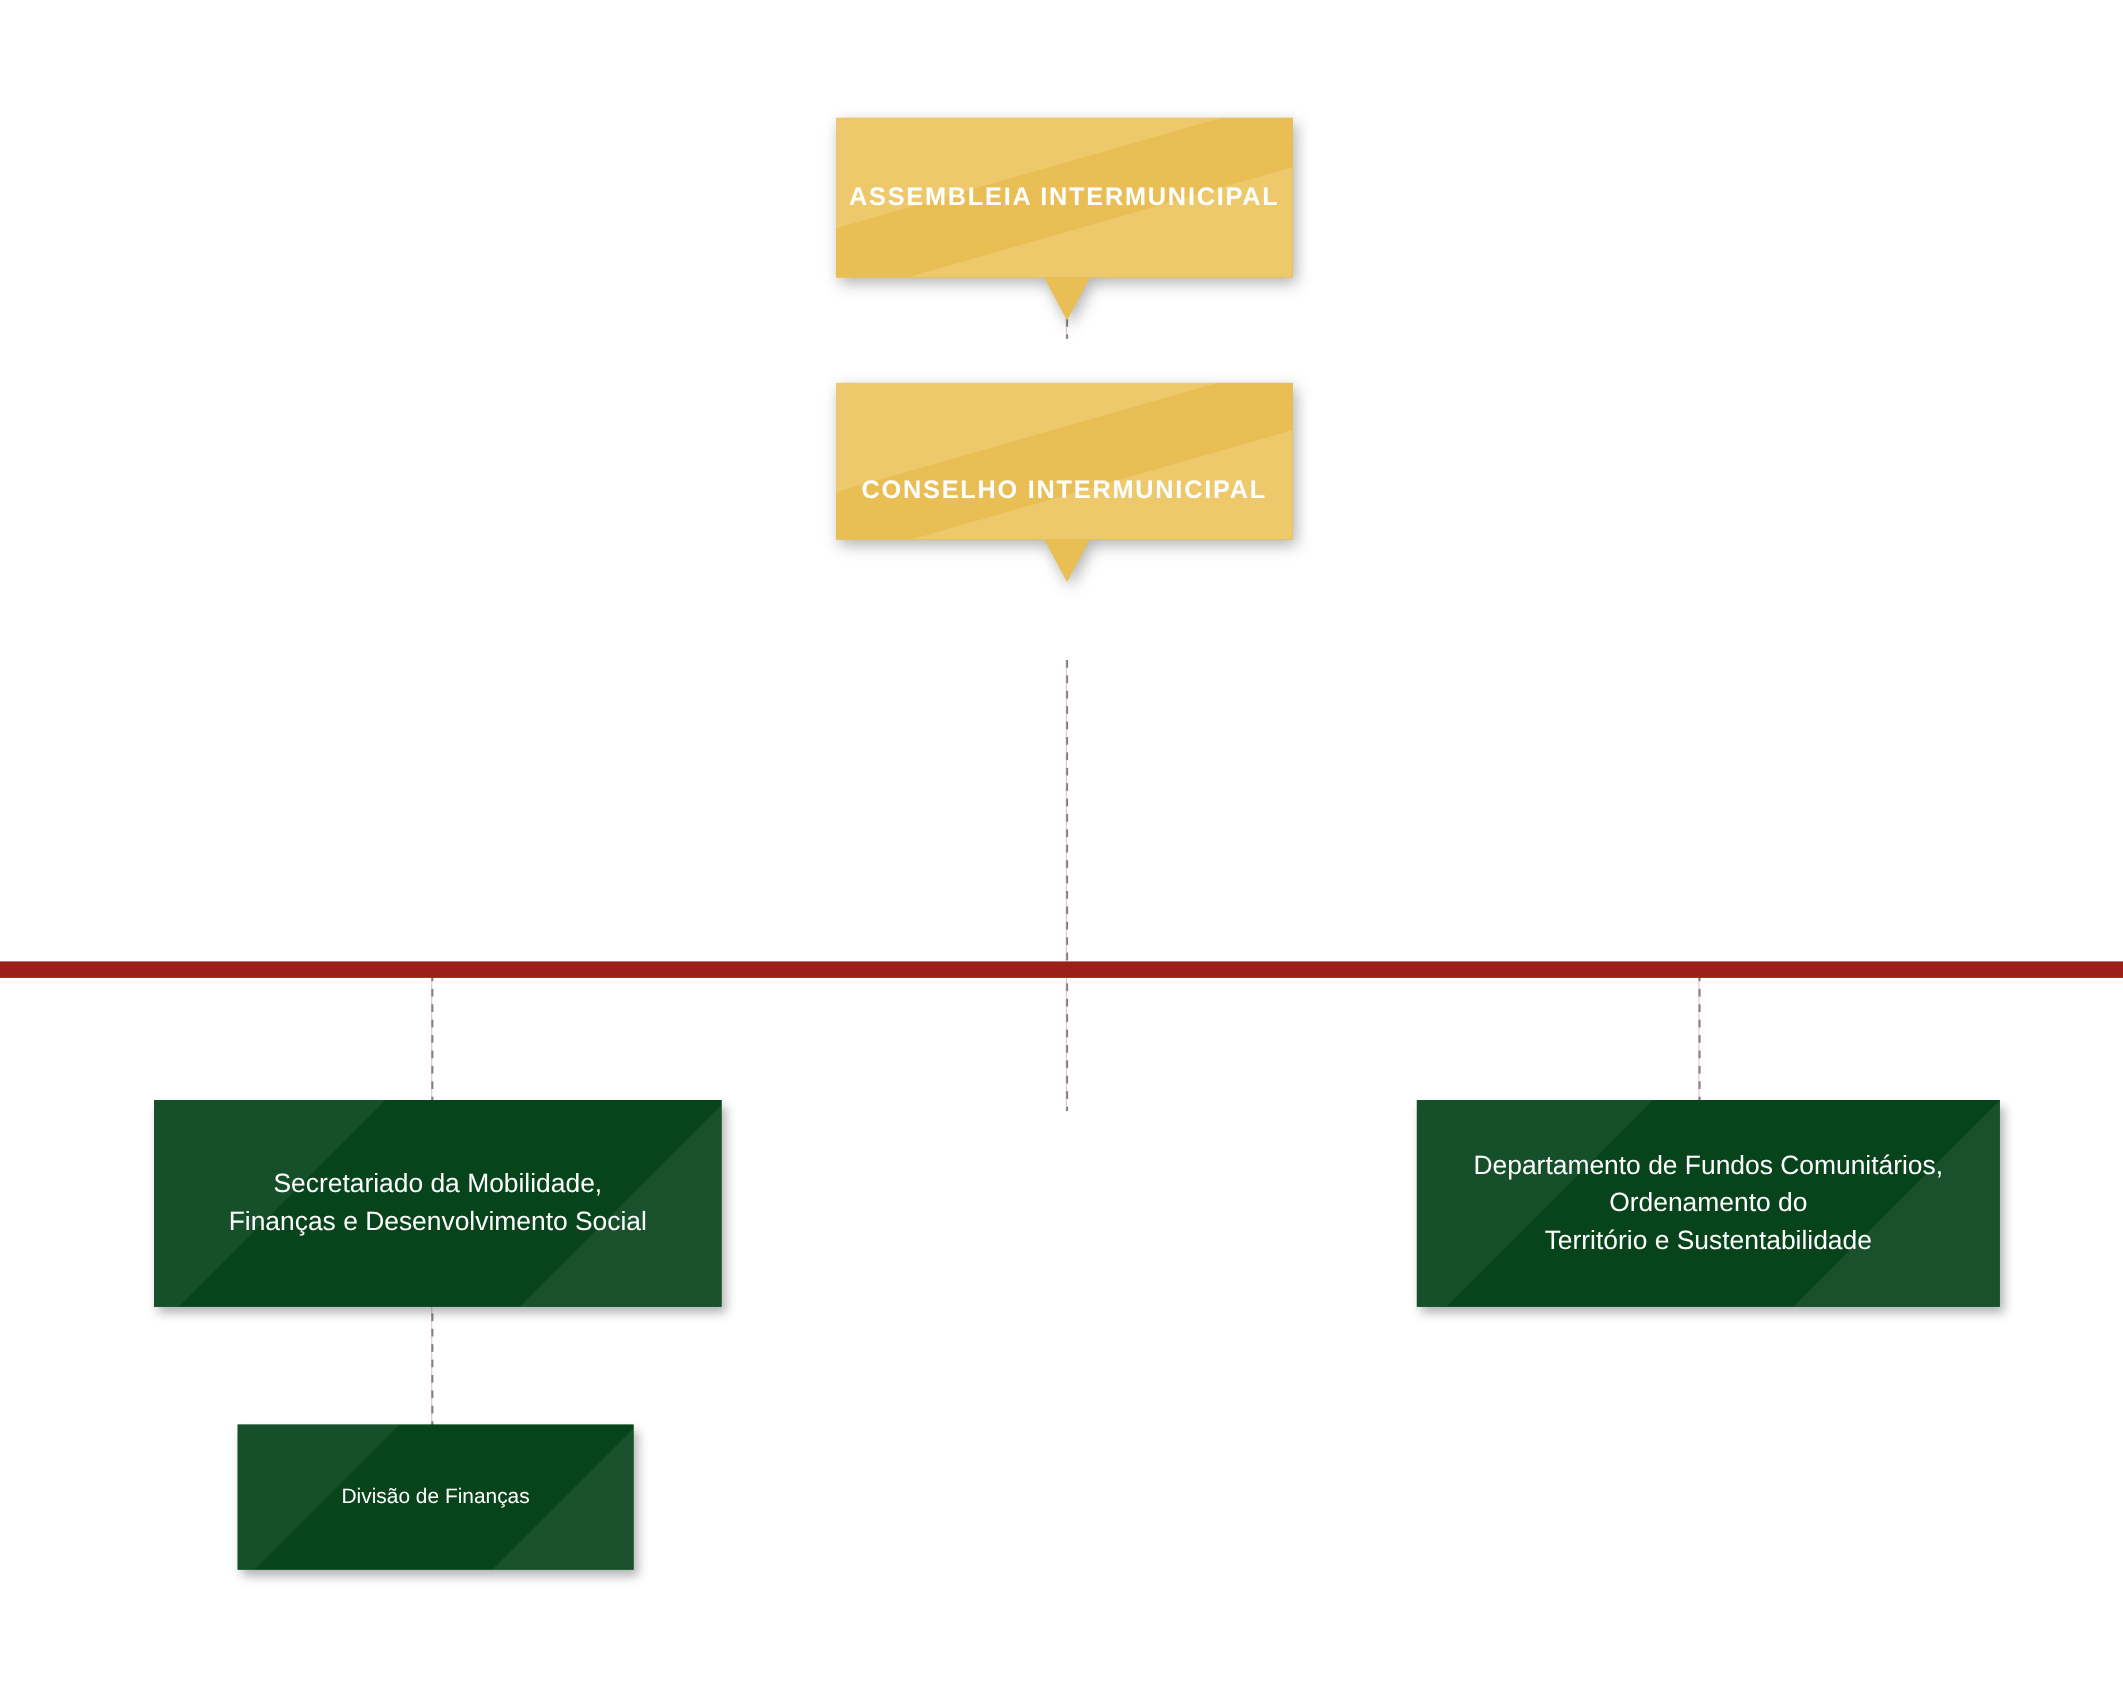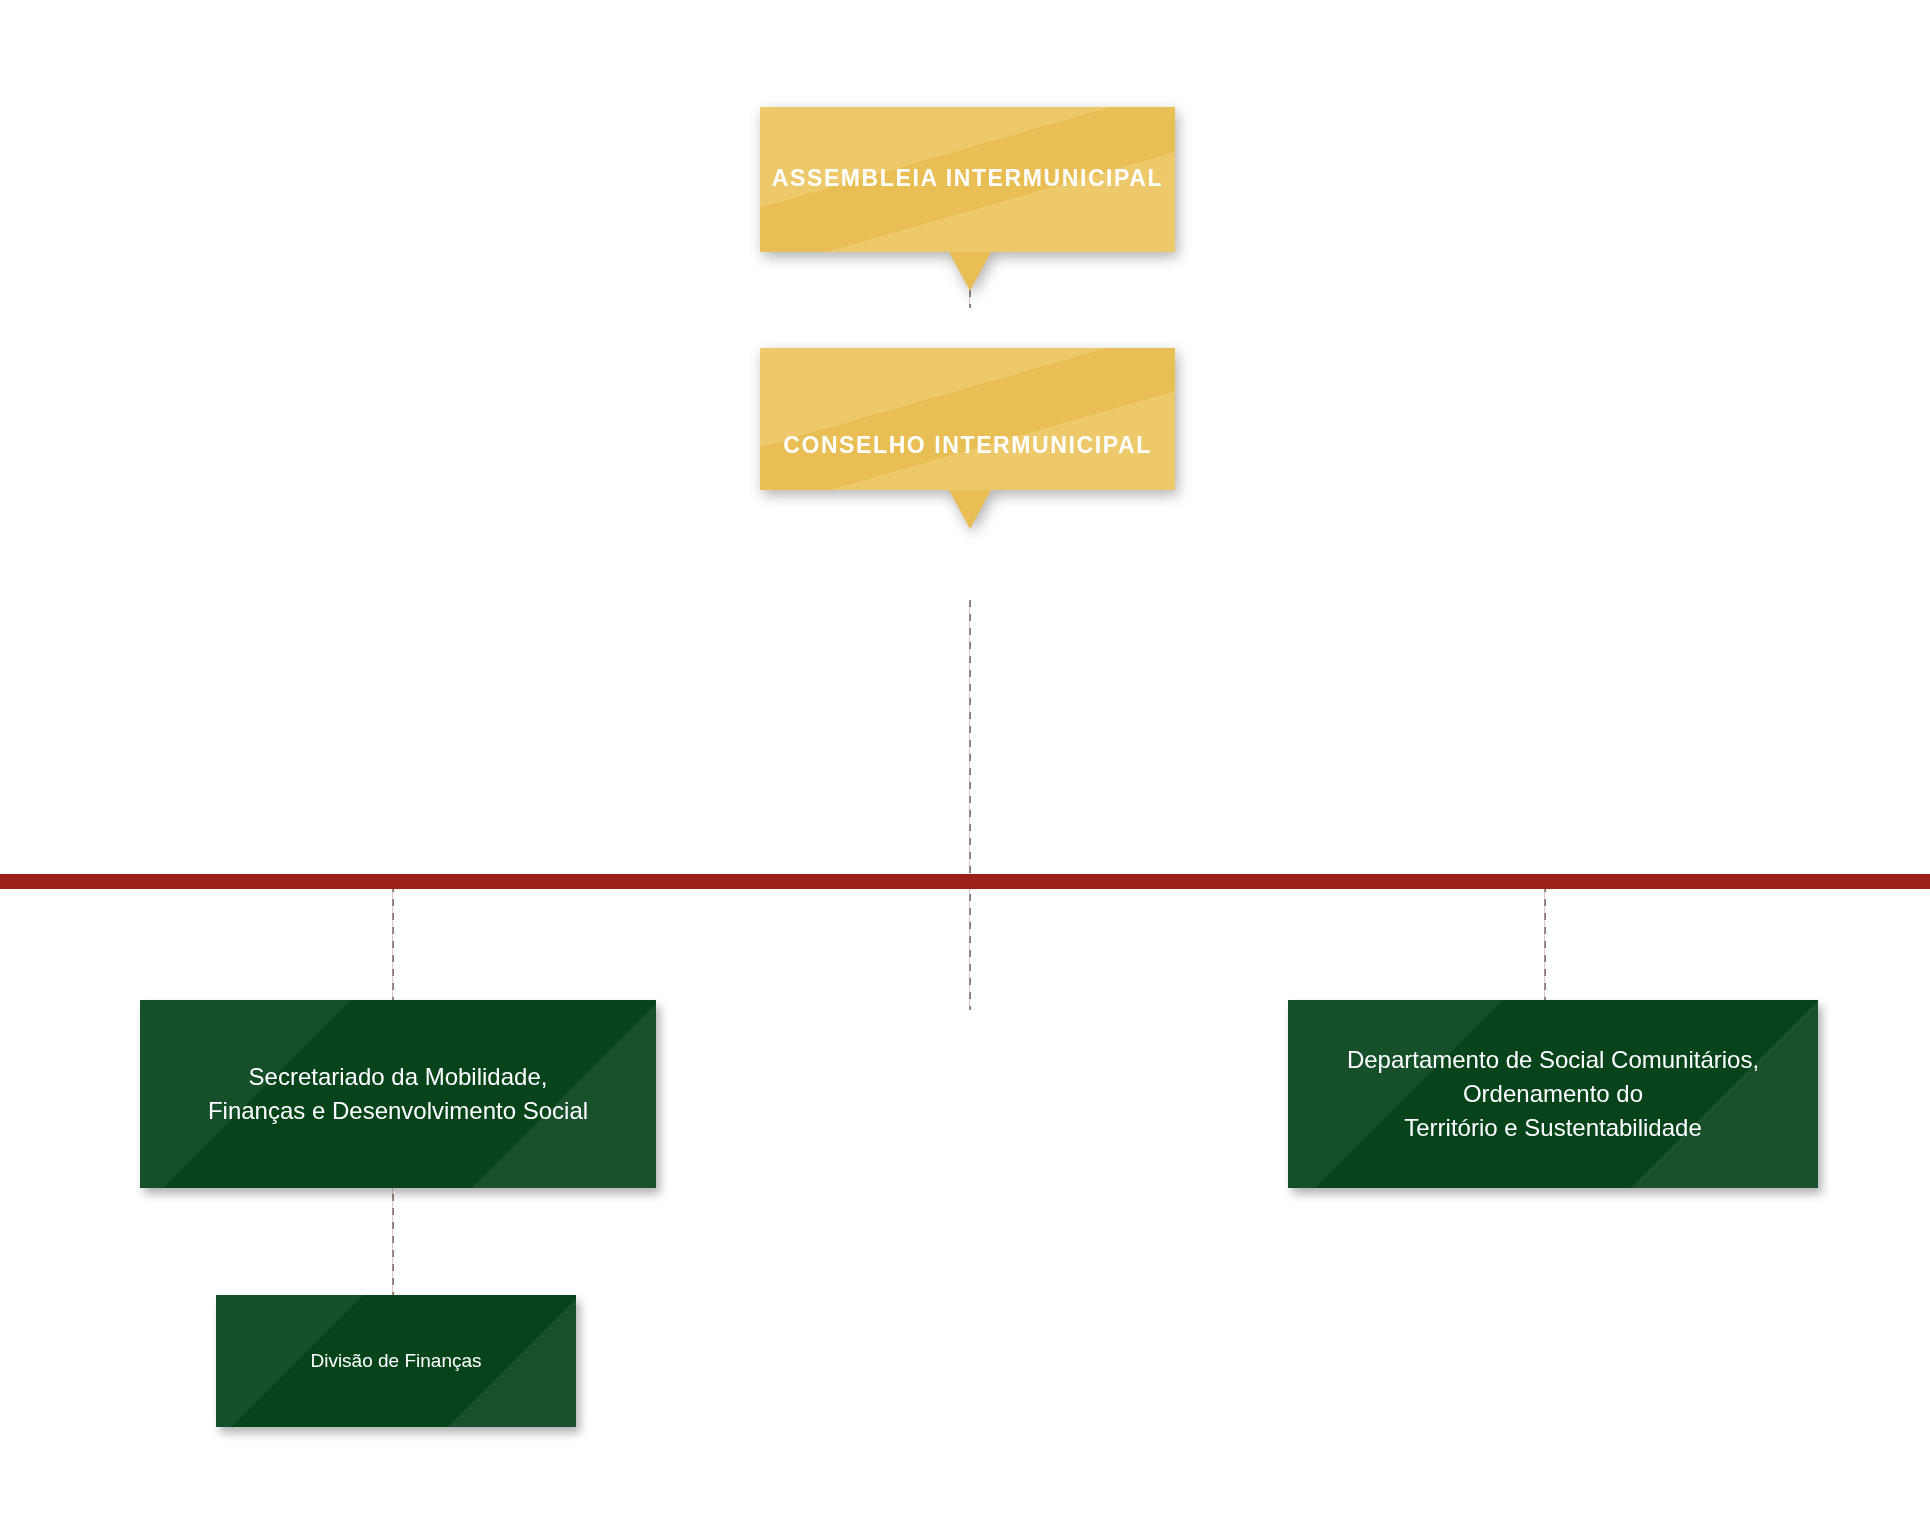--- a/index.html
+++ b/index.html
@@ -183,21 +183,21 @@
   </div>
 
 
   <div class="node-green" style="left:140px; top:1000px; width:516px; height:188px;">
     <div class="node-label">Secretariado da Mobilidade,
 Finanças e Desenvolvimento Social</div>
   </div>
 
 
   <div class="node-green" style="left:1288px; top:1000px; width:530px; height:188px;">
-    <div class="node-label">Departamento de Social Comunitários,
+    <div class="node-label">Departamento de Fundos Comunitários,
 Ordenamento do
 Território e Sustentabilidade</div>
   </div>
 
   <div class="node-green small" style="left:216px; top:1295px; width:360px; height:132px;">
     <div class="node-label">Divisão de Finanças</div>
   </div>
 
 </div>
 

